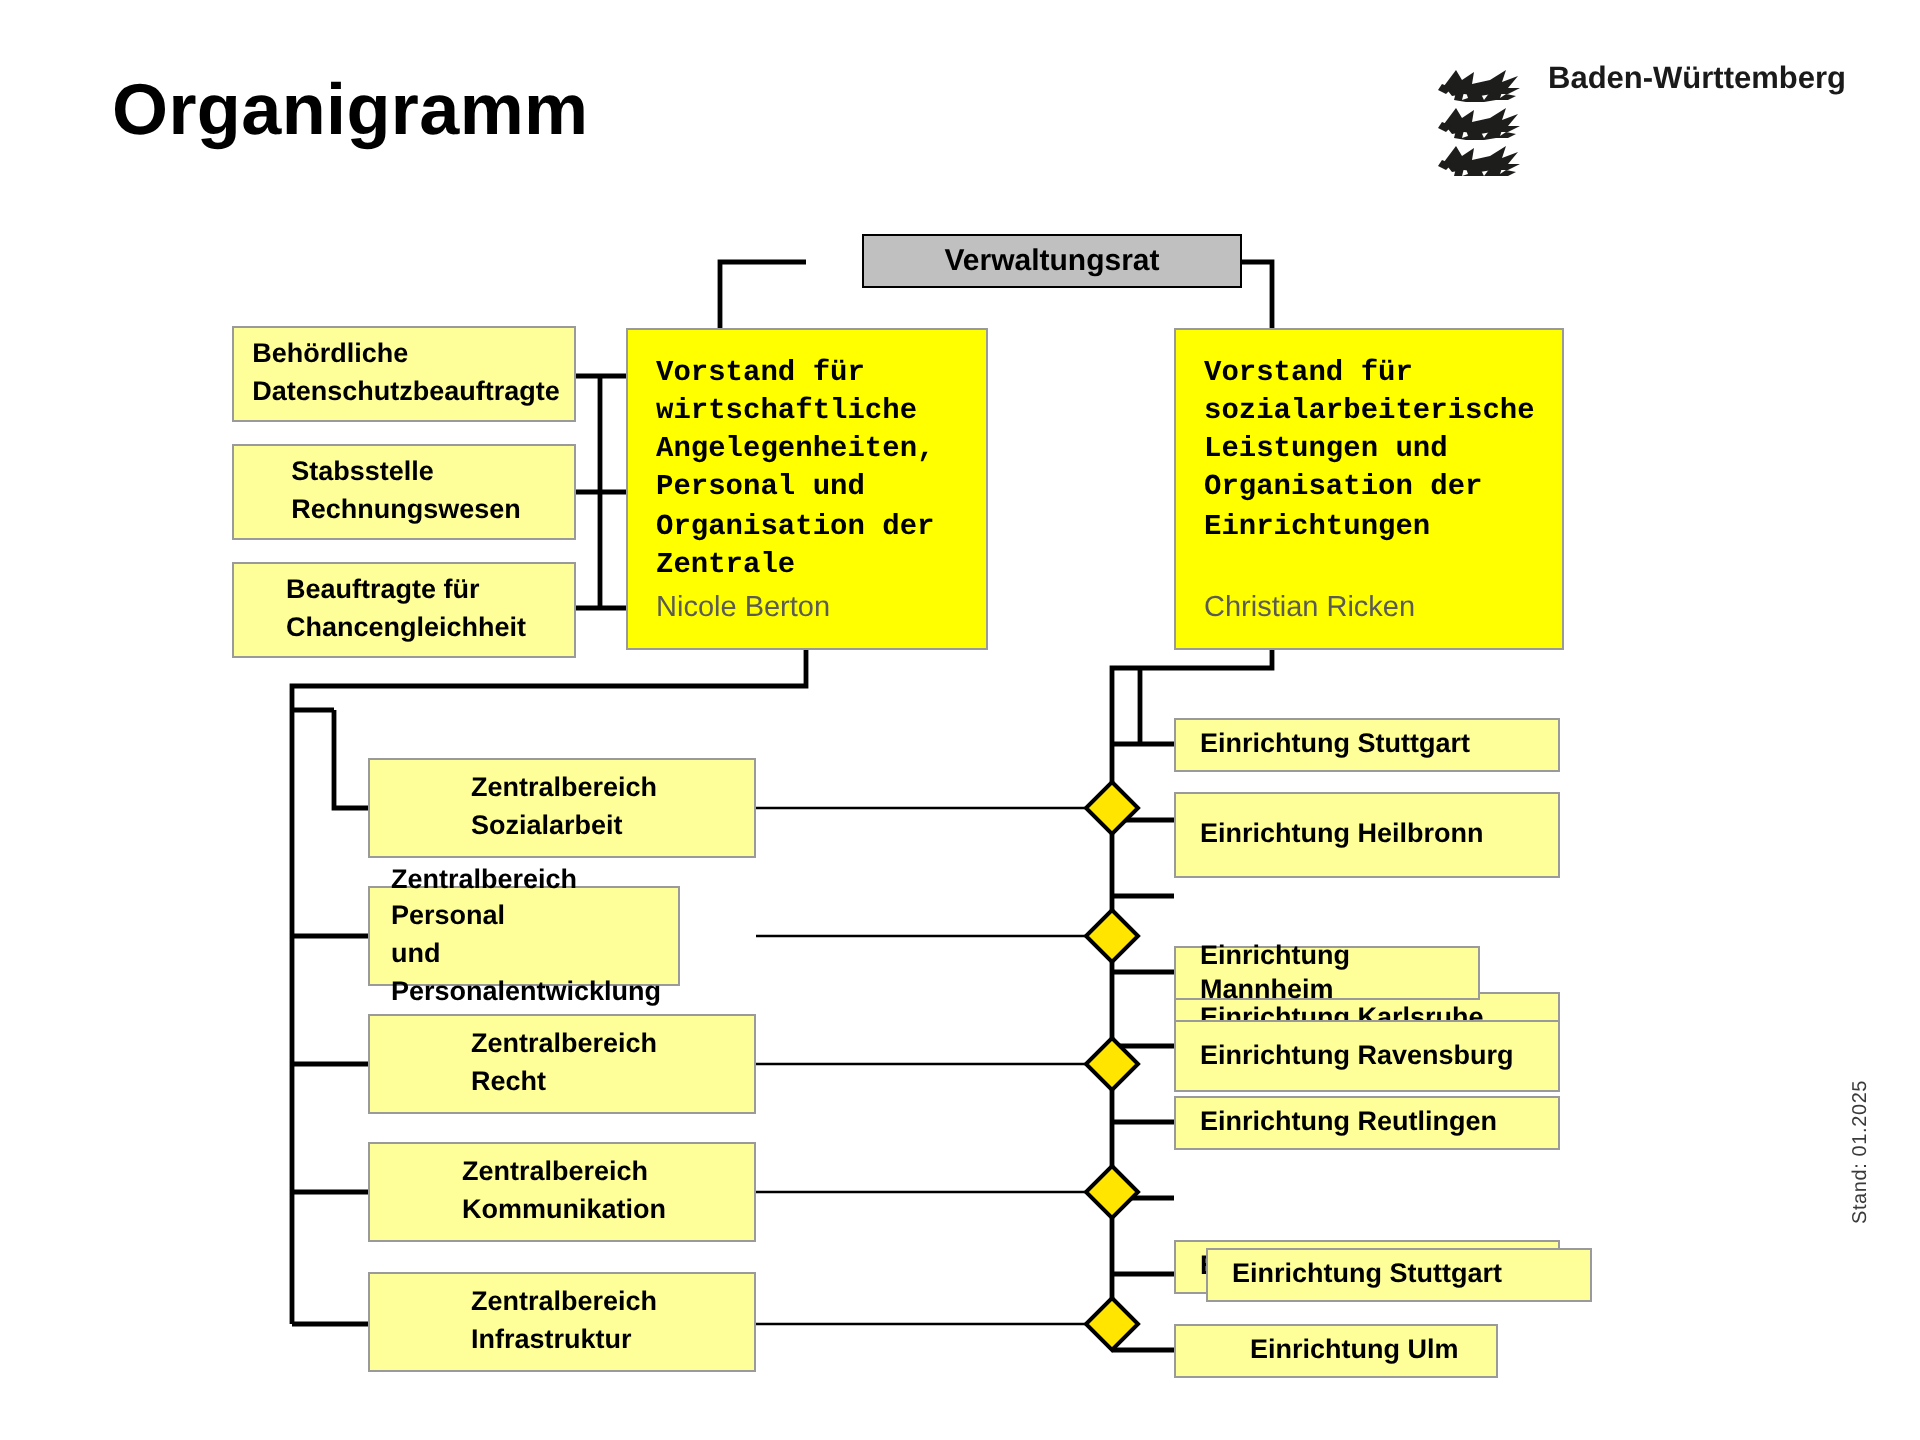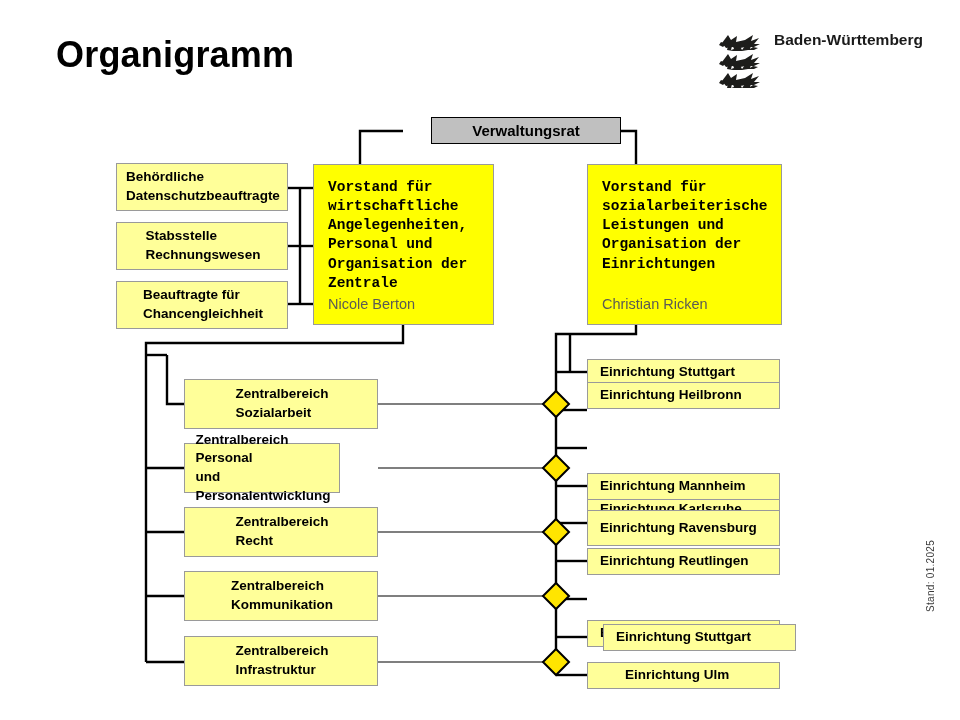--- a/index.html
+++ b/index.html
@@ -279,36 +279,36 @@
 <div class="node box-light" style="left:184px; top:571px; width:194px; height:50px;">
   <div class="node-title">Zentralbereich<br>Kommunikation</div>
 </div>
 <div class="node box-light" style="left:184px; top:636px; width:194px; height:50px;">
   <div class="node-title">Zentralbereich<br>Infrastruktur</div>
 </div>
 
 <div class="node box-einrichtung" style="left:587px; top:359px; width:193px; height:27px;">
   <div class="node-title">Einrichtung Stuttgart</div>
 </div>
-<div class="node box-einrichtung" style="left:587px; top:382px; width:193px; height:27px;">
+<div class="node box-einrichtung" style="left:587px; top:396px; width:193px; height:43px;">
   <div class="node-title">Einrichtung Heilbronn</div>
 </div>
 <div class="node box-einrichtung" style="left:587px; top:456px; width:193px; height:27px;margin-top:40px;">
   <div class="node-title">Einrichtung Karlsruhe</div>
 </div>
-<div class="node box-einrichtung" style="left:587px; top:473px; width:193px; height:27px;">
+<div class="node box-einrichtung" style="left:587px; top:473px; width:153px; height:27px;">
   <div class="node-title">Einrichtung Mannheim</div>
 </div>
 <div class="node box-einrichtung" style="left:587px; top:510px; width:193px; height:36px;">
   <div class="node-title">Einrichtung Ravensburg</div>
 </div>
 <div class="node box-einrichtung" style="left:587px; top:548px; width:193px; height:27px;">
   <div class="node-title">Einrichtung Reutlingen</div>
 </div>
 <div class="node box-einrichtung" style="left:587px; top:586px; width:193px; height:27px;margin-top:34px;">
   <div class="node-title">Einrichtung Rottweil</div>
 </div>
 <div class="node box-einrichtung" style="left:603px; top:624px; width:193px; height:27px;">
   <div class="node-title">Einrichtung Stuttgart</div>
 </div>
-<div class="node box-einrichtung" style="left:587px; top:662px; width:193px; height:27px;padding-left:37px;">
+<div class="node box-einrichtung" style="left:587px; top:662px; width:162px; height:27px;padding-left:37px;">
   <div class="node-title">Einrichtung Ulm</div>
 </div>
 
 </body></html>

